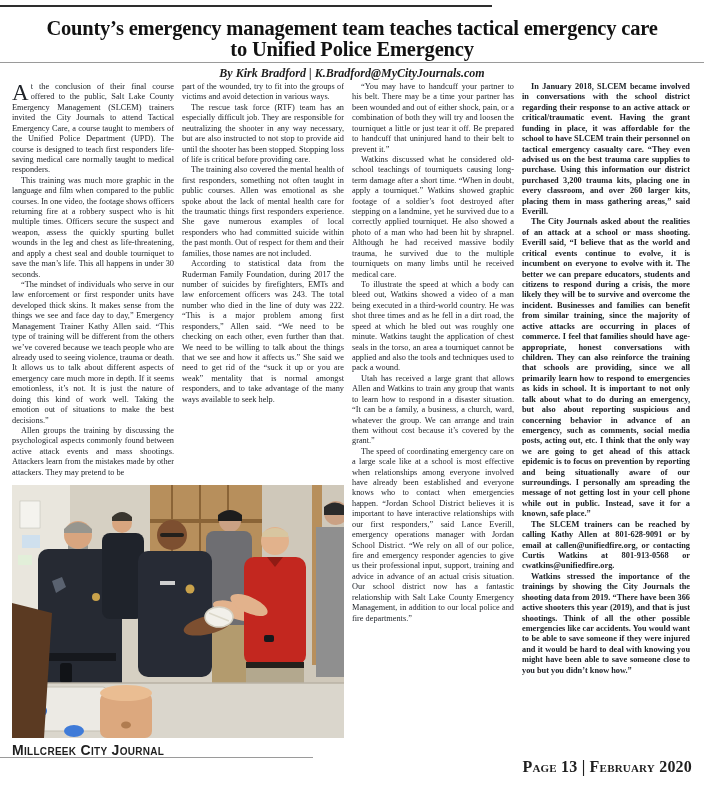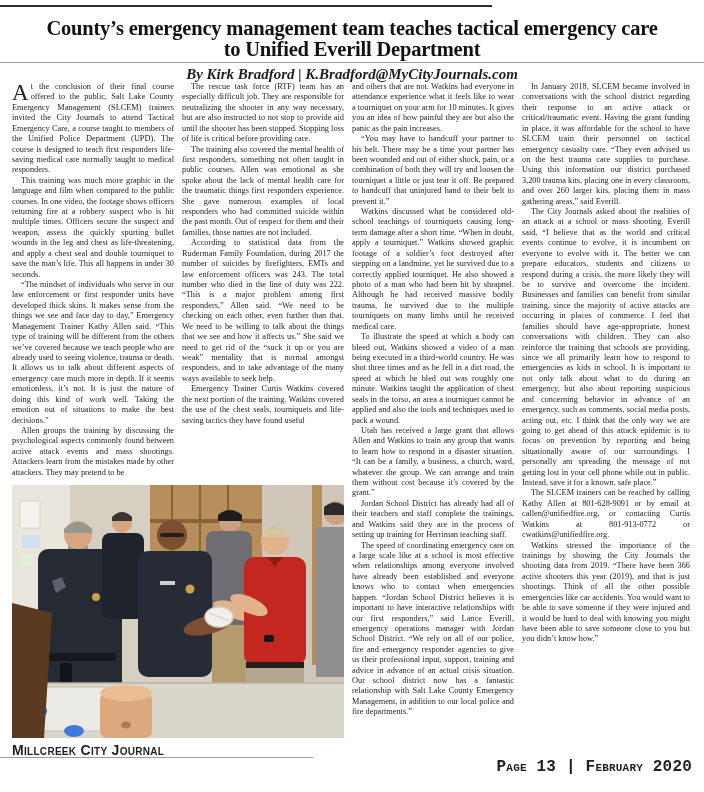--- a/index.html
+++ b/index.html
@@ -1,78 +1,76 @@
 <!DOCTYPE html>
 <html lang="en"><head>
 <meta charset="utf-8">
 <style>
   html,body{margin:0;padding:0;background:#ffffff;}
   .page{position:relative;width:704px;height:792px;background:#ffffff;font-family:"Liberation Serif",serif;overflow:hidden;}
   .topmark{position:absolute;left:0;top:5px;width:492px;height:2px;background:#2e2e2e;}
   .headline{position:absolute;left:0;top:18px;width:704px;text-align:center;font-weight:bold;font-size:20.5px;line-height:21px;color:#121212;letter-spacing:-0.2px;}
   .rule-hd{position:absolute;left:0;top:62px;width:704px;height:1px;background:#9a9a9a;}
-  .byline{position:absolute;left:0;top:66px;width:704px;text-align:center;font-style:italic;font-weight:bold;font-size:15px;color:#1e1e1e;}
+  .byline{position:absolute;left:0;top:66px;width:704px;text-align:center;font-style:italic;font-weight:bold;font-size:12px;color:#1e1e1e;}
   .col{position:absolute;top:82px;font-size:8.3px;line-height:10.42px;text-align:justify;color:#20242a;overflow:hidden;hyphens:auto;}
   .col-1{left:12px;width:162px;height:398px;}
   .col-2{left:182px;width:162px;height:398px;}
   .col-3{left:352px;width:162px;height:666px;}
-  .col-4{left:522px;width:168px;height:666px;}
+  .col-4{left:522px;width:168px;height:666px;font-weight:bold;}
   .col p{margin:0;text-indent:9px;}
   .col p.lead,.col p.cont{text-indent:0;}
   .dropcap{float:left;font-size:23px;line-height:19px;padding:1px 2px 0 0;color:#20242a;}
   .photo{position:absolute;left:12px;top:485px;width:332px;height:253px;background:#d8d2c6;overflow:hidden;}
   .caption{position:absolute;left:12px;top:740px;width:332px;font-style:italic;font-size:7.3px;line-height:9px;color:#3c3c3c;text-align:left;}
   .rule-ft{position:absolute;left:0;top:757px;width:313px;height:1px;background:#9a9a9a;}
   .footer-left{position:absolute;left:12px;top:742px;font-family:"Liberation Sans",sans-serif;font-variant:small-caps;font-weight:bold;font-size:14px;letter-spacing:0.3px;color:#1f1f1f;}
-  .footer-right{position:absolute;right:12px;top:758px;font-family:Liberation Mono, monospace;font-variant:small-caps;font-weight:bold;font-size:16px;letter-spacing:0.2px;color:#1f1f1f;}
+  .footer-right{position:absolute;right:12px;top:758px;font-family:Liberation Serif, serif;font-variant:small-caps;font-weight:bold;font-size:16px;letter-spacing:0.2px;color:#1f1f1f;}
 </style>
 </head>
 <body>
 
 <div class="page">
 
   <div class="topmark"></div>
 
   <div class="headline">
     <div>County’s emergency management team teaches tactical emergency care</div>
-    <div>to Unified Everill Department</div>
+    <div>to Unified Police Emergency</div>
   </div>
 
   <div class="rule-hd"></div>
 
   <div class="byline">By Kirk Bradford | K.Bradford@MyCityJournals.com</div>
 
   <div class="col col-1">
     <p class="lead"><span class="dropcap">A</span><span>t the conclusion of their final course offered to the public, Salt Lake County Emergency Management (SLCEM) trainers invited the City Journals to attend Tactical Emergency Care, a course taught to members of the Unified Police Department (UPD). The course is designed to teach first responders life-saving medical care normally taught to medical responders.</span></p>
     <p>This training was much more graphic in the language and film when compared to the public courses. In one video, the footage shows officers returning fire at a robbery suspect who is hit multiple times. Officers secure the suspect and weapon, assess the quickly spurting bullet wounds in the leg and chest as life-threatening, and apply a chest seal and double tourniquet to save the man’s life. This all happens in under 30 seconds.</p>
     <p>“The mindset of individuals who serve in our law enforcement or first responder units have developed thick skins. It makes sense from the things we see and face day to day,” Emergency Management Trainer Kathy Allen said. “This type of training will be different from the others we’ve covered because we teach people who are already used to seeing violence, trauma or death. It allows us to talk about different aspects of emergency care much more in depth. If it seems emotionless, it’s not. It is just the nature of doing this kind of work well. Taking the emotion out of situations to make the best decisions.”</p>
     <p>Allen groups the training by discussing the psychological aspects commonly found between active attack events and mass shootings. Attackers learn from the mistakes made by other attackers. They may pretend to be</p>
   </div>
 
   <div class="col col-2">
+    <p class="cont">part of the wounded, try to fit into the groups of victims and avoid detection in various ways.</p>
     <p>The rescue task force (RTF) team has an especially difficult job. They are responsible for neutralizing the shooter in any way necessary, but are also instructed to not stop to provide aid until the shooter has been stopped. Stopping loss of life is critical before providing care.</p>
     <p>The training also covered the mental health of first responders, something not often taught in public courses. Allen was emotional as she spoke about the lack of mental health care for the traumatic things first responders experience. She gave numerous examples of local responders who had committed suicide within the past month. Out of respect for them and their families, those names are not included.</p>
     <p>According to statistical data from the Ruderman Family Foundation, during 2017 the number of suicides by firefighters, EMTs and law enforcement officers was 243. The total number who died in the line of duty was 222. “This is a major problem among first responders,” Allen said. “We need to be checking on each other, even further than that. We need to be willing to talk about the things that we see and how it affects us.” She said we need to get rid of the “suck it up or you are weak” mentality that is normal amongst responders, and to take advantage of the many ways available to seek help.</p>
-    <p>Emergency Trainer Curtis Watkins covered the next portion of the training. Watkins covered the use of the chest seals, tourniquets and life-saving tactics they have found useful</p>
   </div>
 
   <div class="col col-3">
-    <p class="cont">and others that are not. Watkins had everyone in attendance experience what it feels like to wear a tourniquet on your arm for 10 minutes. It gives you an idea of how painful they are but also the panic as the pain increases.</p>
     <p>“You may have to handcuff your partner to his belt. There may be a time your partner has been wounded and out of either shock, pain, or a combination of both they will try and loosen the tourniquet a little or just tear it off. Be prepared to handcuff that uninjured hand to their belt to prevent it.”</p>
     <p>Watkins discussed what he considered old-school teachings of tourniquets causing long-term damage after a short time. “When in doubt, apply a tourniquet.” Watkins showed graphic footage of a soldier’s foot destroyed after stepping on a landmine, yet he survived due to a correctly applied tourniquet. He also showed a photo of a man who had been hit by shrapnel. Although he had received massive bodily trauma, he survived due to the multiple tourniquets on many limbs until he received medical care.</p>
     <p>To illustrate the speed at which a body can bleed out, Watkins showed a video of a man being executed in a third-world country. He was shot three times and as he fell in a dirt road, the speed at which he bled out was roughly one minute. Watkins taught the application of chest seals in the torso, an area a tourniquet cannot be applied and also the tools and techniques used to pack a wound.</p>
     <p>Utah has received a large grant that allows Allen and Watkins to train any group that wants to learn how to respond in a disaster situation. “It can be a family, a business, a church, ward, whatever the group. We can arrange and train them without cost because it’s covered by the grant.”</p>
-    <p>Jordan School District has already had all of their teachers and staff complete the trainings, and Watkins said they are in the process of setting up training for Herriman teaching staff.</p>
     <p>The speed of coordinating emergency care on a large scale like at a school is most effective when relationships among everyone involved have already been established and everyone knows who to contact when emergencies happen. “Jordan School District believes it is important to have interactive relationships with our first responders,” said Lance Everill, emergency operations manager with Jordan School District. “We rely on all of our police, fire and emergency responder agencies to give us their professional input, support, training and advice in advance of an actual crisis situation. Our school district now has a fantastic relationship with Salt Lake County Emergency Management, in addition to our local police and fire departments.”</p>
   </div>
 
   <div class="col col-4">
     <p>In January 2018, SLCEM became involved in conversations with the school district regarding their response to an active attack or critical/traumatic event. Having the grant funding in place, it was affordable for the school to have SLCEM train their personnel on tactical emergency casualty care. “They even advised us on the best trauma care supplies to purchase. Using this information our district purchased 3,200 trauma kits, placing one in every classroom, and over 260 larger kits, placing them in mass gathering areas,” said Everill.</p>
     <p>The City Journals asked about the realities of an attack at a school or mass shooting. Everill said, “I believe that as the world and critical events continue to evolve, it is incumbent on everyone to evolve with it. The better we can prepare educators, students and citizens to respond during a crisis, the more likely they will be to survive and overcome the incident. Businesses and families can benefit from similar training, since the majority of active attacks are occurring in places of commerce. I feel that families should have age-appropriate, honest conversations with children. They can also reinforce the training that schools are providing, since we all primarily learn how to respond to emergencies as kids in school. It is important to not only talk about what to do during an emergency, but also about reporting suspicious and concerning behavior in advance of an emergency, such as comments, social media posts, acting out, etc. I think that the only way we are going to get ahead of this attack epidemic is to focus on prevention by reporting and being situationally aware of our surroundings. I personally am spreading the message of not getting lost in your cell phone while out in public. Instead, save it for a known, safe place.”</p>
-    <p>The SLCEM trainers can be reached by calling Kathy Allen at 801-628-9091 or by email at callen@unifiedfire.org, or contacting Curtis Watkins at 801-913-0772 or cwatkins@unifiedfire.org.</p>
+    <p>The SLCEM trainers can be reached by calling Kathy Allen at 801-628-9091 or by email at callen@unifiedfire.org, or contacting Curtis Watkins at 801-913-0568 or cwatkins@unifiedfire.org.</p>
     <p>Watkins stressed the importance of the trainings by showing the City Journals the shooting data from 2019. “There have been 366 active shooters this year (2019), and that is just shootings. Think of all the other possible emergencies like car accidents. You would want to be able to save someone if they were injured and it would be hard to deal with knowing you might have been able to save someone close to you but you didn’t know how.”</p>
   </div>
 
   <div class="photo">
     <svg width="332" height="253" viewBox="0 0 332 253" xmlns="http://www.w3.org/2000/svg">
 
       <rect x="0" y="0" width="332" height="253" fill="#d6d0c3"></rect>
       <rect x="0" y="0" width="58" height="170" fill="#e9e6dd"></rect>
 
       <rect x="8" y="16" width="20" height="27" fill="#f4f3ee" stroke="#bcbcb4" stroke-width="0.5"></rect>

